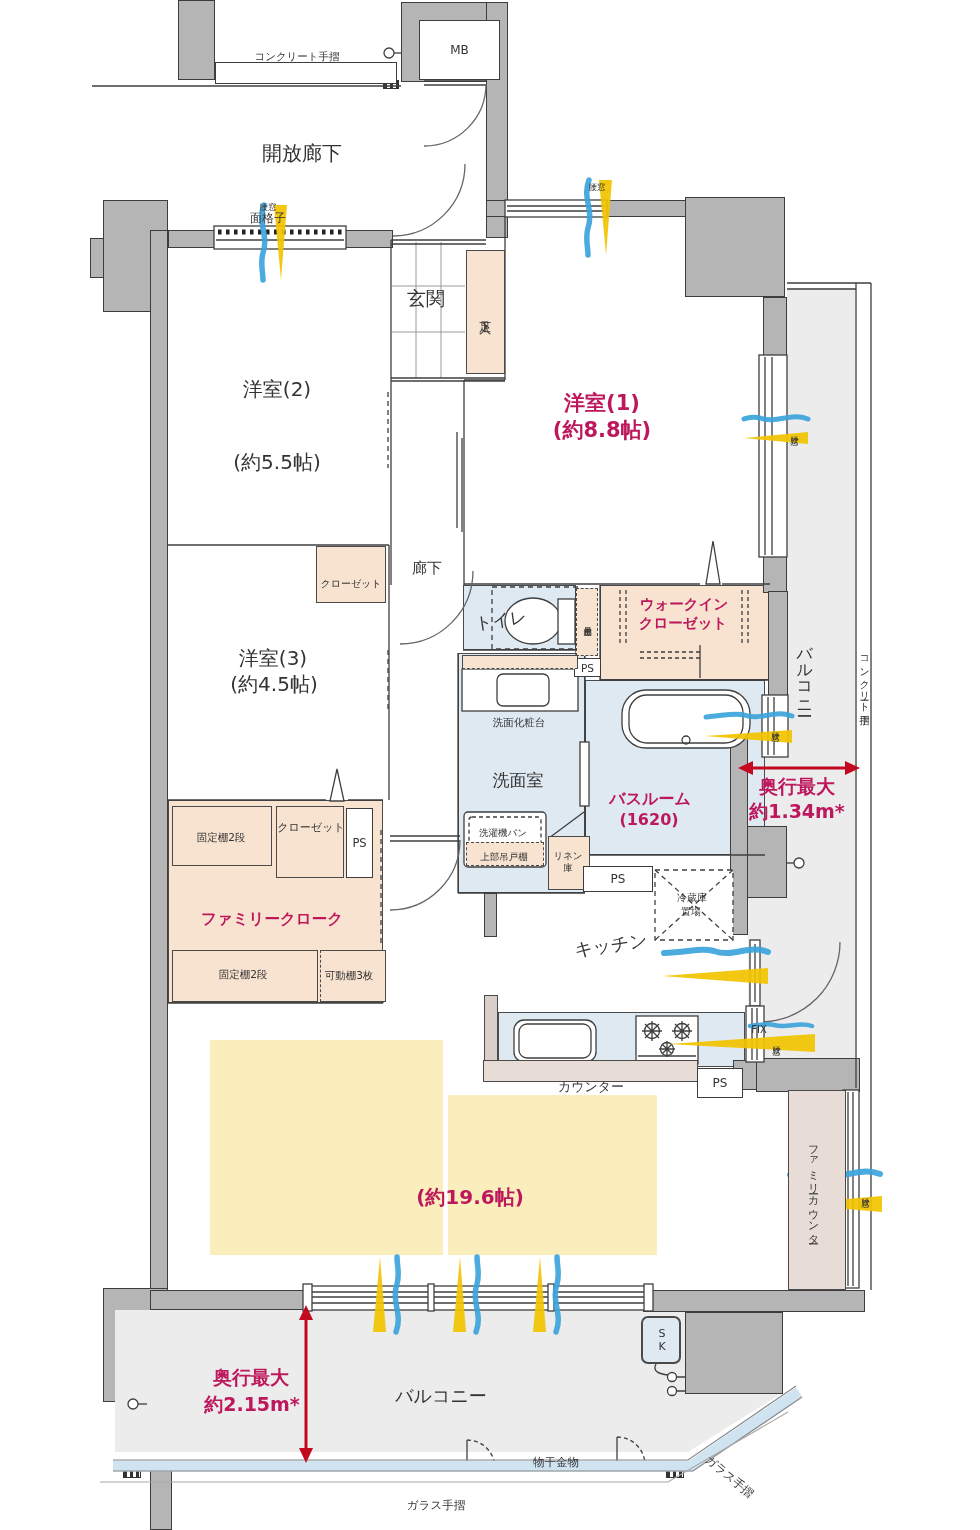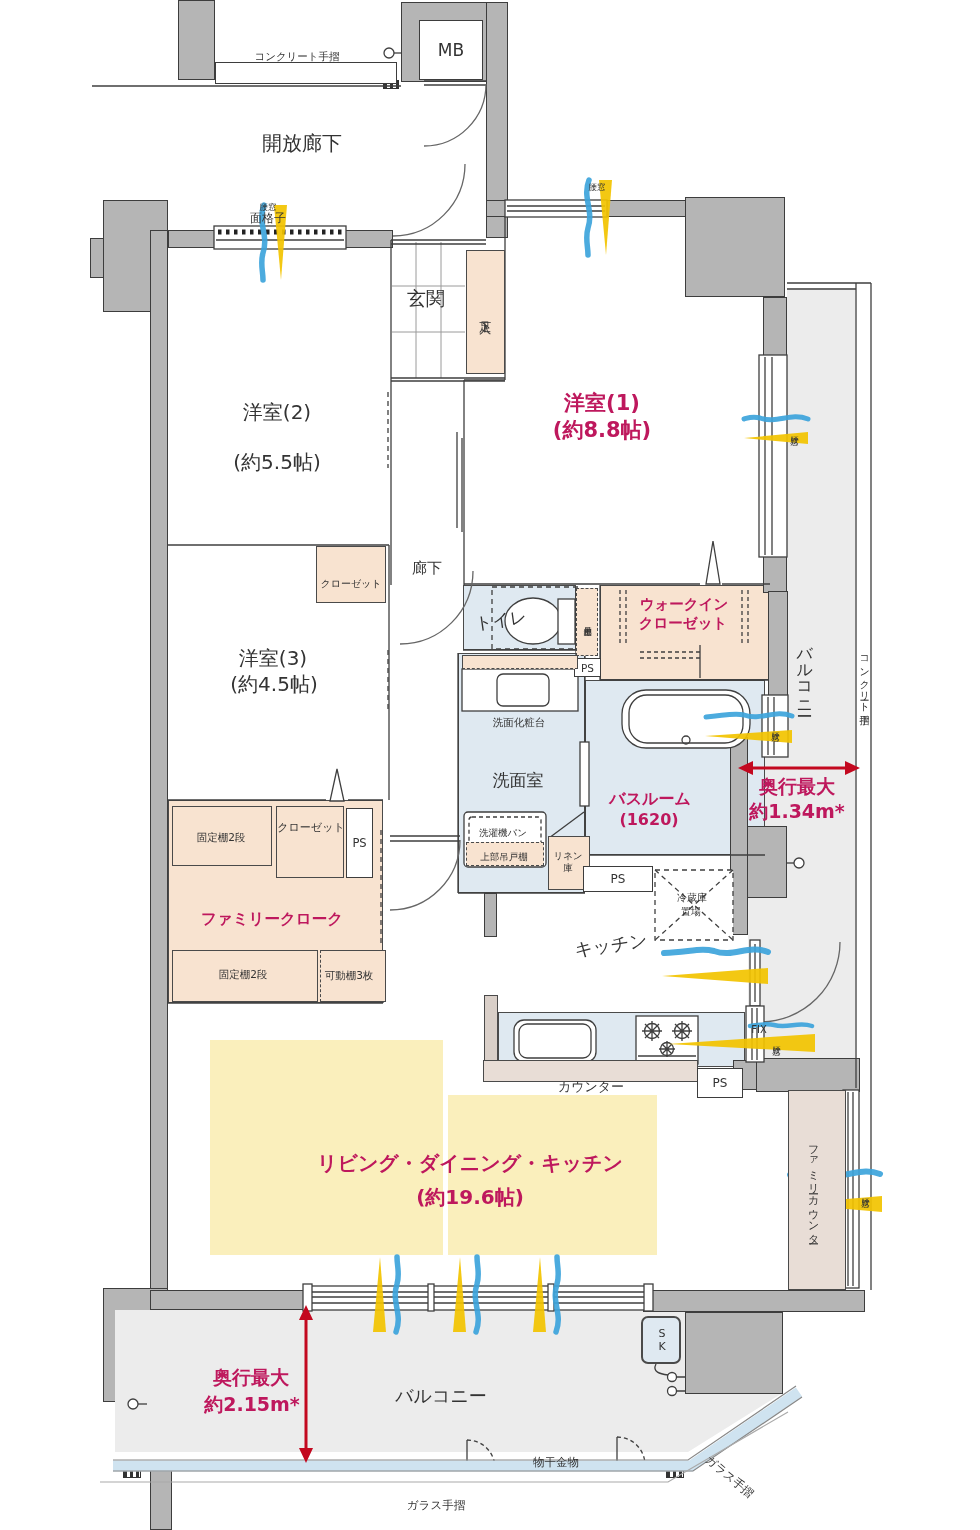--- a/index.html
+++ b/index.html
@@ -244,21 +244,21 @@
     <g fill="#c3081f" stroke="#c3081f">
       <path d="M748,768 H850" stroke-width="3"></path>
       <polygon points="738,768 753,761 753,775" stroke="none"></polygon>
       <polygon points="860,768 845,761 845,775" stroke="none"></polygon>
       <path d="M306,1316 V1452" stroke-width="3"></path>
       <polygon points="306,1305 299,1320 313,1320" stroke="none"></polygon>
       <polygon points="306,1463 299,1448 313,1448" stroke="none"></polygon>
     </g>
   </svg>
 
-  <div class="box" style="left:419px;top:20px;width:64px;height:60px;font-size:17px;">
+  <div class="box" style="left:419px;top:20px;width:81px;height:60px;font-size:12px;">
       <span>MB</span>
     </div>
   <div class="box" style="left:215px;top:62px;width:182px;height:22px;border-width:1px;"></div>
   <div class="fill peach bordered" style="left:466px;top:250px;width:39px;height:124px;"></div>
   <div class="fill peach bordered" style="left:316px;top:546px;width:70px;height:57px;"></div>
   <div class="fill peach bordered" style="left:576px;top:588px;width:22px;height:68px;border-style:dashed;"></div>
   <div class="box" style="left:574px;top:658px;width:27px;height:19px;font-size:10.5px;">
       <span>PS</span>
     </div>
   <div class="fill peach bordered" style="left:462px;top:655px;width:116px;height:14px;border-bottom-style:dashed;"></div>
@@ -275,25 +275,25 @@
   <div class="fill peach bordered" style="left:172px;top:950px;width:146px;height:52px;"></div>
   <div class="fill peach bordered" style="left:320px;top:950px;width:66px;height:52px;border-left-style:dashed;"></div>
   <div class="fill pink bordered" style="left:483px;top:1060px;width:215px;height:22px;"></div>
   <div class="box" style="left:697px;top:1068px;width:46px;height:30px;font-size:12px;">
       <span>PS</span>
     </div>
   <div class="fill pink bordered" style="left:788px;top:1090px;width:58px;height:200px;"></div>
   <div class="fill broom bordered" style="left:641px;top:1316px;width:40px;height:48px;border-radius:7px;border-width:2px;"></div>
 
   <div class="lbl" style="left:297px;top:56px;font-size:10.5px;">コンクリート手摺</div>
-  <div class="lbl" style="left:302px;top:143px;font-size:20px;">開放廊下</div>
+  <div class="lbl" style="left:302px;top:153px;font-size:20px;">開放廊下</div>
   <div class="lbl" style="left:268px;top:207px;font-size:8.5px;">腰窓</div>
   <div class="lbl" style="left:268px;top:218px;font-size:12px;">面格子</div>
   <div class="lbl" style="left:597px;top:187px;font-size:8.5px;">腰窓</div>
-  <div class="lbl" style="left:277px;top:412px;font-size:20px;text-align:center;">洋室(2)</div>
+  <div class="lbl" style="left:277px;top:389px;font-size:20px;text-align:center;">洋室(2)</div>
   <div class="lbl" style="left:277px;top:416px;font-size:20px;margin-top:46px;">(約5.5帖)</div>
   <div class="lbl" style="left:426px;top:298px;font-size:19px;">玄関</div>
   <div class="lbl v" style="left:485px;top:312px;font-size:12px;">下足入</div>
   <div class="lbl red" style="left:602px;top:404px;font-size:21px;">洋室(1)</div>
   <div class="lbl red" style="left:602px;top:431px;font-size:21px;">(約8.8帖)</div>
   <div class="lbl v" style="left:795px;top:430px;font-size:8.5px;">腰窓</div>
   <div class="lbl" style="left:427px;top:568px;font-size:15px;text-align:right;">廊下</div>
   <div class="lbl" style="left:351px;top:584px;font-size:10px;">クローゼット</div>
   <div class="lbl" style="left:273px;top:658px;font-size:20px;">洋室(3)</div>
   <div class="lbl" style="left:274px;top:684px;font-size:20px;">(約4.5帖)</div>
@@ -318,21 +318,20 @@
   <div class="lbl" style="left:568px;top:856px;font-size:9.5px;">リネン</div>
   <div class="lbl" style="left:568px;top:868px;font-size:9.5px;">庫</div>
   <div class="lbl" style="left:692px;top:898px;font-size:10px;">冷蔵庫</div>
   <div class="lbl" style="left:691px;top:912px;font-size:10px;">置場</div>
   <div class="lbl" style="left:611px;top:945px;font-size:18px;transform:translate(-50%,-50%) rotate(-8deg);">キッチン</div>
   <div class="lbl" style="left:243px;top:974px;font-size:10.5px;">固定棚2段</div>
   <div class="lbl" style="left:349px;top:975px;font-size:10.5px;">可動棚3枚</div>
   <div class="lbl" style="left:591px;top:1087px;font-size:13px;">カウンター</div>
   <div class="lbl" style="left:759px;top:1030px;font-size:10px;">FIX</div>
   <div class="lbl v" style="left:777px;top:1040px;font-size:8.5px;">腰窓</div>
-  <div class="lbl red" style="left:470px;top:1163px;font-size:20px;">リビング・ダイニング・キッチン</div>
   <div class="lbl red" style="left:470px;top:1197px;font-size:20px;">(約19.6帖)</div>
   <div class="lbl v" style="left:813px;top:1188px;font-size:11px;">ファミリーカウンター</div>
   <div class="lbl v" style="left:866px;top:1192px;font-size:8.5px;">腰窓</div>
   <div class="lbl red" style="left:251px;top:1377px;font-size:19px;">奥行最大</div>
   <div class="lbl red" style="left:252px;top:1404px;font-size:19px;">約2.15m*</div>
   <div class="lbl" style="left:441px;top:1396px;font-size:18px;">バルコニー</div>
   <div class="lbl v" style="left:662px;top:1340px;font-size:11px;">SK</div>
   <div class="lbl" style="left:556px;top:1463px;font-size:11.5px;">物干金物</div>
   <div class="lbl" style="left:436px;top:1506px;font-size:11.5px;">ガラス手摺</div>
   <div class="lbl" style="left:729px;top:1477px;font-size:11.5px;transform:translate(-50%,-50%) rotate(40deg);">ガラス手摺</div>

